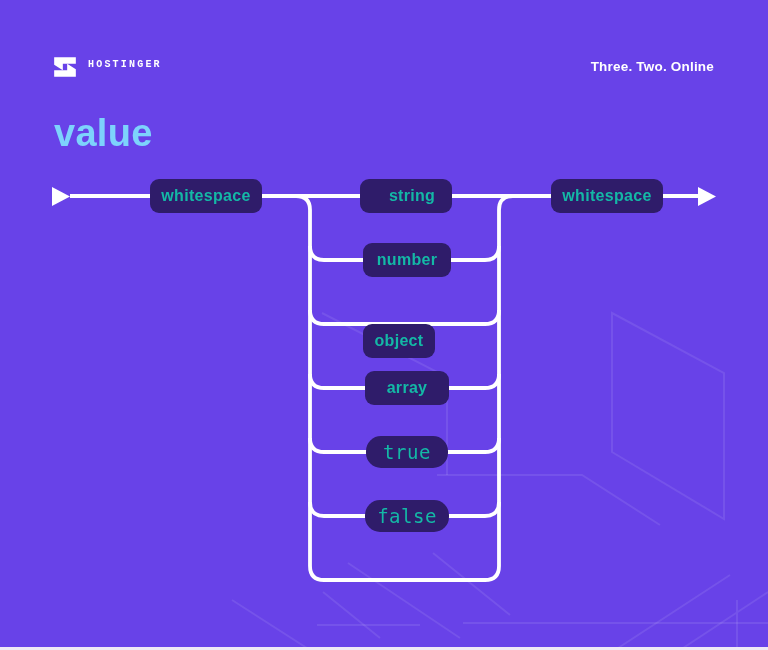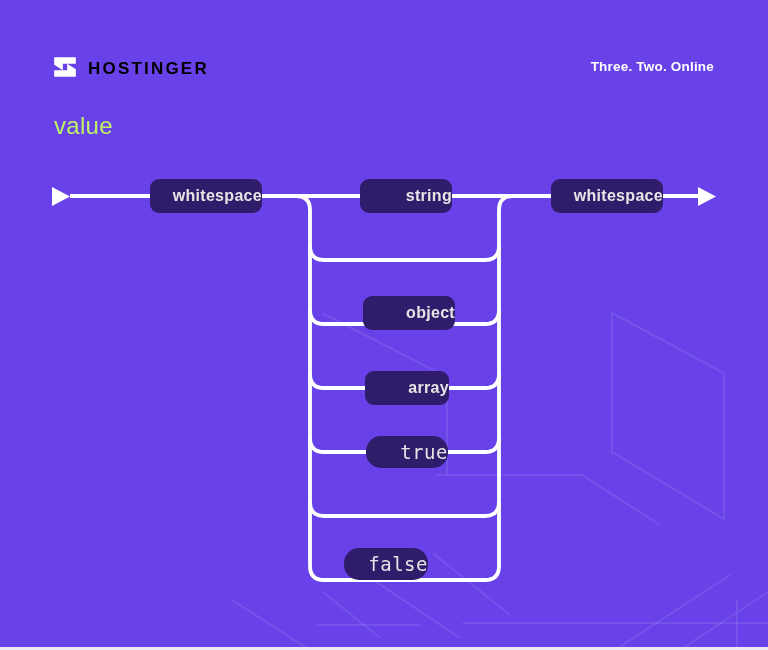--- a/index.html
+++ b/index.html
@@ -14,35 +14,35 @@
   body{font-family:"Liberation Sans",sans-serif;background:#fff;}
   .canvas{
     position:relative;width:768px;height:650px;
     background:var(--background);overflow:hidden;
   }
   svg.layer{position:absolute;left:0;top:0;width:768px;height:650px;}
   
   .logo-mark{position:absolute;left:52px;top:54px;width:26px;height:26px;}
   .brand{
     position:absolute;left:88px;top:59px;
-    color:#000000;font-size:17px;font-weight:800;letter-spacing:2.2px;
+    color:#ffffff;font-size:10px;font-weight:800;letter-spacing:2.2px;font-family:Liberation Mono, monospace;
   }
   .tagline{
     position:absolute;top:59px;right:54px;
     color:#fff;font-size:13.5px;font-weight:700;letter-spacing:0.2px;margin-left:12px;
   }
   .page-title{
     position:absolute;left:54px;top:112px;
-    color:#bef264;font-size:24px;font-weight:400;letter-spacing:0.3px;
+    color:#7dd3fc;font-size:38px;font-weight:700;letter-spacing:0.3px;
   }
   
   .node{
     position:absolute;height:34px;line-height:34px;
     background:var(--node-background);border-radius:9px;
-    color:#e5e5e5;text-align:right;font-size:16px;font-weight:700;
+    color:#14b8a6;text-align:center;font-size:16px;font-weight:700;
     letter-spacing:0.3px;
   }
   .node.mono{
     height:32px;line-height:32px;border-radius:15px;
     font-family:"DejaVu Sans Mono",monospace;font-weight:400;
     font-size:19px;letter-spacing:0.5px;
   }
   .rail{fill:none;stroke:var(--line);stroke-width:3.8px;}
   .arrowhead{fill:var(--line);}
   .deco{fill:none;stroke:var(--deco);stroke-width:2px;}
@@ -88,20 +88,21 @@
     <path class="rail" d="M310 438 Q310 452 324 452 H407"></path>
     <path class="rail" d="M407 452 H485 Q499 452 499 438"></path>
     <path class="rail" d="M310 502 Q310 516 324 516 H407"></path>
     <path class="rail" d="M407 516 H485 Q499 516 499 502"></path>
     <polygon class="arrowhead" points="52,187 52,206 70,196.5"></polygon>
     <polygon class="arrowhead" points="698,187 698,206 716,196.5"></polygon>
   </svg>
 
   <div class="node" style="left:150px;top:179px;width:112px;">whitespace</div>
   <div class="node" style="left:360px;top:179px;width:92px;padding-left:12px;">string</div>
-  <div class="node" style="left:363px;top:296px;width:92px;">object</div>
+  <div class="node" style="left:363px;top:243px;width:88px;">number</div>
+  <div class="node" style="left:363px;top:324px;width:72px;">object</div>
   <div class="node" style="left:365px;top:371px;width:84px;">array</div>
   <div class="node mono" style="left:366px;top:436px;width:82px;">true</div>
-  <div class="node mono" style="left:344px;top:500px;width:84px;margin-top:48px;">false</div>
+  <div class="node mono" style="left:365px;top:500px;width:84px;">false</div>
   <div class="node" style="left:551px;top:179px;width:112px;">whitespace</div>
 
   <div class="footer-strip"></div>
 </div>
 
 </body></html>

